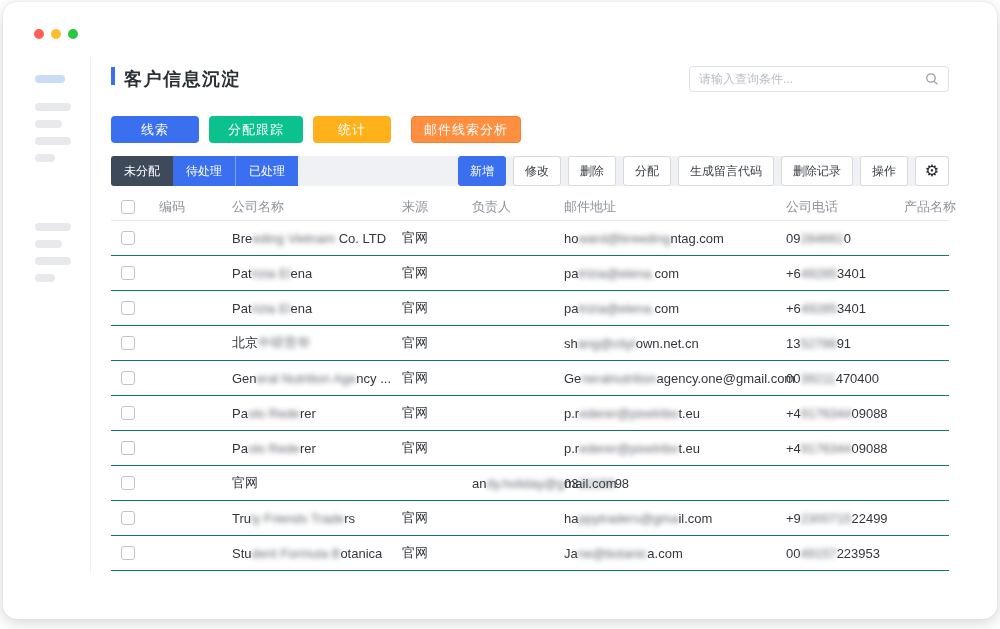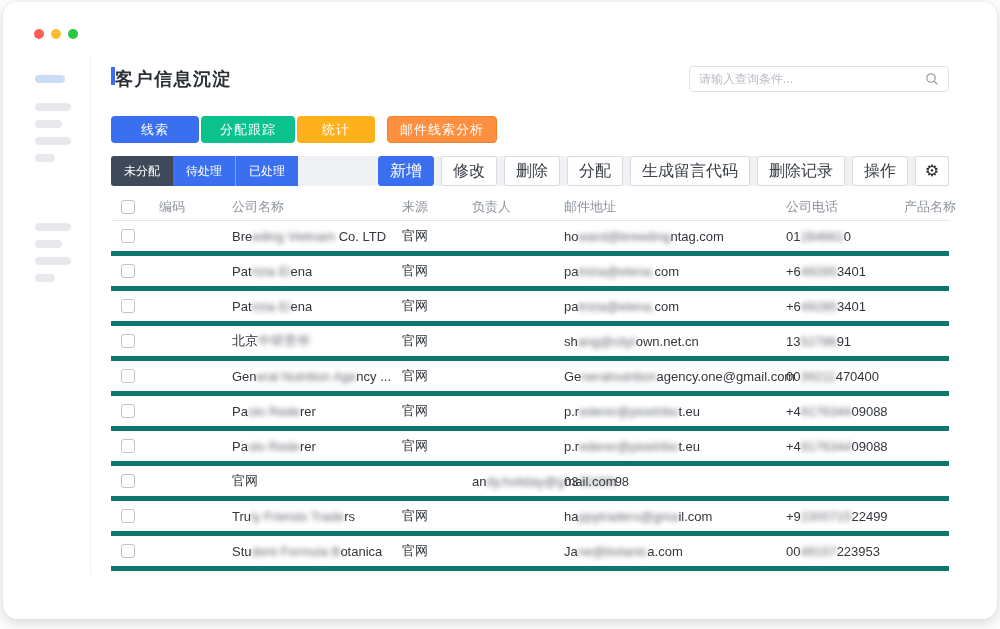--- a/index.html
+++ b/index.html
@@ -21,65 +21,65 @@
   .sidebar { position:absolute; left:0; top:55px; bottom:45px; width:88px;
     border-right:1px solid #f0f1f4; padding:18px 0 0 32px; }
   .sbar { height:8px; border-radius:4px; background:#e7e9ec; margin-bottom:9px; }
   .sbar.blue { background:#cadcf6; margin-bottom:20px; }
   .sgap { height:52px; }
 
   
   .main { position:absolute; left:108px; top:62px; right:48px; bottom:20px; }
 
   .page-header { display:flex; justify-content:space-between; align-items:center; height:30px; }
-  .title-wrap { display:flex; align-items:flex-start; }
+  .title-wrap { display:flex; align-items:flex-start; gap:9px; }
   .title-accent { width:4px; height:18px; background:#3a70f0; }
   .page-title { font-size:18px; font-weight:bold; color:#2b2f36; letter-spacing:1.5px; }
 
   .search-box { width:260px; height:26px; border:1px solid #dfe2e8; border-radius:4px;
     display:flex; align-items:center; padding:0 9px; background:#fff; }
   .search-box input { flex:1; border:none; outline:none; font-size:12px; color:#7f1d1d;
     font-family:inherit; background:transparent; }
   .search-box input::placeholder { color:#b9bdc6; }
   .search-icon { flex:0 0 auto; margin-left:6px; display:flex; }
 
-  .nav-row { margin-top:22px; display:flex; gap:2px; }
+  .nav-row { margin-top:22px; display:flex; gap:10px; }
   .nav-btn { height:27px; border:none; border-radius:4px; color:#fff; font-size:13px;
     display:flex; align-items:center; cursor:pointer; font-family:inherit; letter-spacing:1px; }
   .nav-btn.c-blue   { background:#3a70f0; padding:0 30px; }
   .nav-btn.c-green  { background:#0bc28e; padding:0 19px; }
   .nav-btn.c-amber  { background:#ffb11c; padding:0 25px; margin-right:10px; }
   .nav-btn.c-orange { background:#ff8f40; padding:0 12px; border:1px solid #f57f2c; }
 
   .filter-row { margin-top:13px; height:30px; background:#eff1f4; display:flex; align-items:center; }
   .ftab { height:30px; padding:0 13px; display:flex; align-items:center; color:#fff;
     font-size:12px; cursor:pointer; }
   .ftab.dark { background:#3e4a5a; border-radius:3px 0 0 3px; }
   .ftab.blue { background:#3a70f0; }
   .ftab.blue + .ftab.blue { border-left:1px solid rgba(255,255,255,.35); }
   .date-box { width:150px; height:30px; background:#fff; border:1px solid #e3e5e9;
     display:flex; align-items:center; justify-content:space-between; padding:0 10px;
     margin-left:8px; color:#b6bac2; font-size:12px; cursor:pointer; }
 
   .toolbar { margin-left:auto; display:flex; gap:7px; align-items:center; }
   .tbtn { height:30px; padding:0 11px; background:#fff; border:1px solid #d7dadf;
-    border-radius:3px; font-size:16px; color:#3a3f47; display:flex; align-items:center;
+    border-radius:3px; font-size:12px; color:#3a3f47; display:flex; align-items:center;
     cursor:pointer; font-family:inherit; white-space:nowrap; }
   .tbtn.primary { background:#3a70f0; border-color:#3a70f0; color:#fff; }
   .gear-btn { width:34px; height:30px; background:#fff; border:1px solid #d7dadf;
     border-radius:3px; display:flex; align-items:center; justify-content:center; cursor:pointer; }
   .gear-glyph { font-family:"DejaVu Sans",sans-serif; font-size:16px; color:#23262b; line-height:1; }
 
   
   .table { margin-top:8px; }
   .thead, .trow { display:grid;
     grid-template-columns:40px 73px 170px 70px 92px 222px 118px minmax(0,1fr);
     align-items:center; }
   .thead { height:27px; border-bottom:1px solid #e5e7ea; color:#8d939c; font-size:13px; }
-  .trow  { height:35px; border-bottom:5px solid #0f766e; color:#33373d; font-size:13px; }
+  .trow  { height:35px; border-bottom:1px solid #0f766e; color:#33373d; font-size:13px; }
   .cell { padding-left:8px; white-space:nowrap; overflow:visible; }
   .cell span { white-space:pre; }
   .cb-cell { padding-left:10px; display:flex; align-items:center; }
   .checkbox { width:14px; height:14px; border:1px solid #bfc4cc; border-radius:3px;
     background:#fff; display:inline-block; cursor:pointer; }
   .blur { filter:blur(2.6px); color:#565b63; opacity:.9; }
 
   svg { display:block; }
 </style>
 </head>
@@ -166,21 +166,21 @@
       <div>
   <div class="trow">
     <div class="cb-cell">
       <span class="checkbox"></span>
     </div>
     <div class="cell"></div>
     <div class="cell"><span>Bre</span><span class="blur">eding Vietnam</span><span> Co. LTD</span></div>
     <div class="cell">官网</div>
     <div class="cell"></div>
     <div class="cell"><span>ho</span><span class="blur">ward@breeding</span><span>ntag.com</span></div>
-    <div class="cell"><span>01</span><span class="blur">284661</span><span>0</span></div>
+    <div class="cell"><span>09</span><span class="blur">284661</span><span>0</span></div>
     <div class="cell"></div>
   </div>
 
   <div class="trow">
     <div class="cb-cell">
       <span class="checkbox"></span>
     </div>
     <div class="cell"></div>
     <div class="cell"><span>Pat</span><span class="blur">rizia El</span><span>ena</span></div>
     <div class="cell">官网</div>

